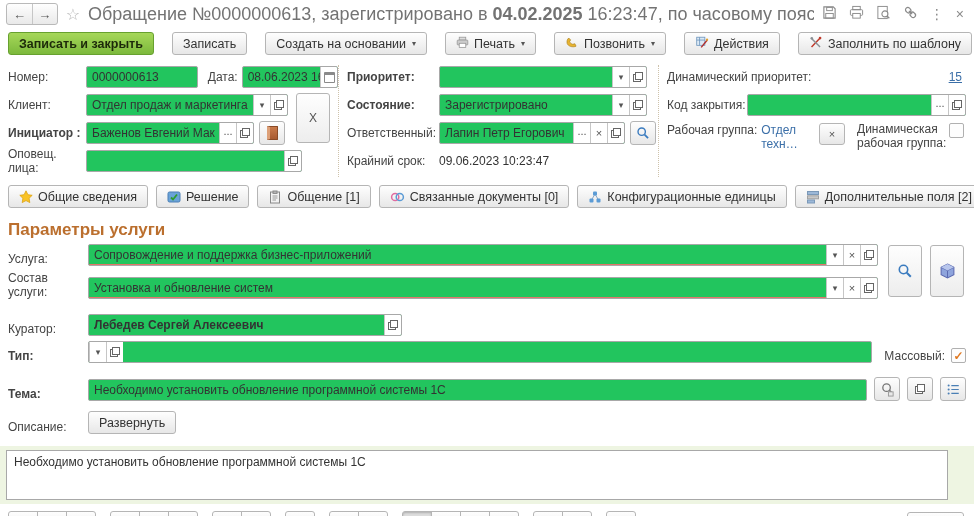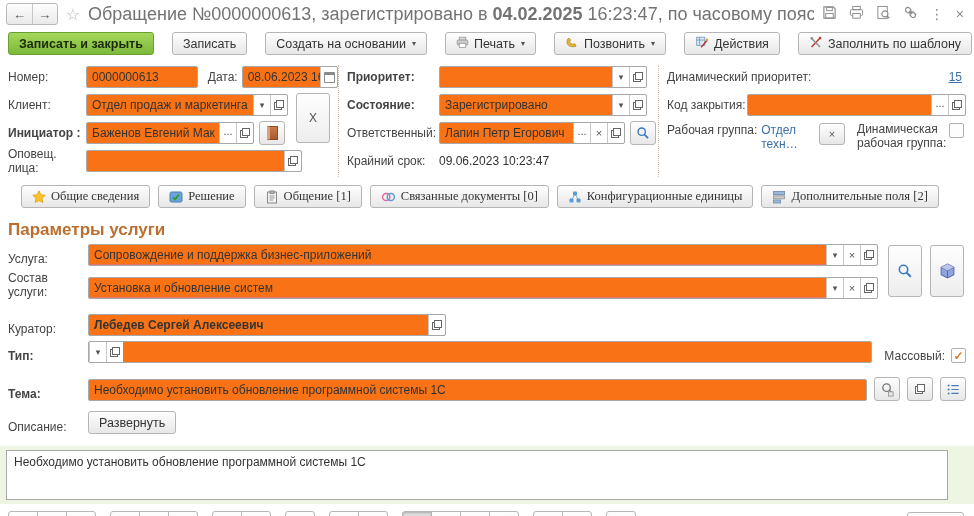--- a/index.html
+++ b/index.html
@@ -35,21 +35,21 @@
   .cols { display:flex; padding:4px 8px 0 8px; }
   .col1 { width:330px; position:relative; }
   .col2 { width:320px; border-left:1px dotted #cec2ab; padding-left:8px; }
   .col3 { flex:1; border-left:1px dotted #cec2ab; padding-left:8px; }
   .row { display:flex; align-items:center; height:24px; margin-bottom:4px; }
   .lbl { color:#444; flex-shrink:0; }
   .col1 .lbl { width:78px; }
   .col2 .lbl { width:92px; }
   .bold { font-weight:bold; }
   .field { display:flex; align-items:stretch; height:22px; border:1px solid #a8a8a8;
-           border-radius:2px; background:#f97316; overflow:hidden; }
+           border-radius:2px; background:#22c55e; overflow:hidden; }
   .fval { flex:1; display:flex; align-items:center; padding:0 5px;
           white-space:nowrap; overflow:hidden; }
   .seg { width:17px; flex-shrink:0; display:flex; align-items:center; justify-content:center;
          border-left:1px solid #c6c6c6; color:#555; font-size:9px; background:#fff; }
   .seg.dots3 { font-size:11px; letter-spacing:0; padding-bottom:5px; }
   .sqbtn { height:24px; min-width:26px; border:1px solid #b5b5b5; border-radius:3px;
            background:linear-gradient(#fefefe,#e7e7e7);
            display:flex; align-items:center; justify-content:center; flex-shrink:0; }
   .tallbtn { position:absolute; left:288px; top:28px; width:34px; height:50px;
              border:1px solid #b5b5b5; border-radius:3px;
@@ -63,21 +63,21 @@
   .i-cal { width:11px; height:11px; border:1px solid #8a8a8a; border-top:3px solid #8a8a8a; border-radius:1px; }
   .i-book { width:11px; height:14px; background:linear-gradient(#c97a4a,#a85a30);
             border:1px solid #8a4a26; border-left:3px solid #dda078; border-radius:1px; }
   .link { color:#3b6fa8; }
   .ulink { color:#3b6fa8; text-decoration:underline; }
   .chk { width:15px; height:15px; border:1px solid #b0b0b0; border-radius:2px; background:#fdfdfd;
          display:flex; align-items:center; justify-content:center;
          color:#e07820; font-weight:bold; font-size:12px; flex-shrink:0; }
   .two-line { line-height:1.15; }
   
-  .tabs { display:flex; gap:8px; padding:8px 10px 6px 21px; align-items:flex-start;font-family:Liberation Serif, serif; }
+  .tabs { display:flex; gap:8px; padding:8px 10px 6px 8px; align-items:flex-start; }
   
   .section-title { color:#bb6f2e; font-weight:bold; font-size:17px; padding:6px 8px 4px 8px; }
   .srow { display:flex; align-items:flex-end; margin:0 8px 5px 8px; }
   .srow .lbl { width:80px; }
   .svc-wrap { display:flex; align-items:flex-start; }
   .svc-rows { flex:1; }
   .svc-side { display:flex; gap:8px; margin:1px 10px 0 2px; }
   .svc-side .side-btn { width:34px; height:52px; border:1px solid #b5b5b5; border-radius:3px;
         background:linear-gradient(#fefefe,#ededed); display:flex; align-items:center; justify-content:center; }
   .req .fval { box-shadow: inset 0 -1px 0 #e4756a; }
@@ -421,21 +421,21 @@
           <path d="M2 4l6 3 6-3" fill="none" stroke="#5b6ab0"></path>
           <path d="M8 7v7" stroke="#5b6ab0"></path>
           <path d="M8 1l6 3-6 3-6-3z" fill="#b8c6ec"></path>
         </svg>
       </div>
   </div>
 </div>
 
 <div class="srow mt10">
   <span class="lbl">Куратор:</span>
-  <div class="field" style="width:358px">
+  <div class="field" style="width:314px">
     <div class="fval bold">Лебедев Сергей Алексеевич</div>
     <div class="seg">
         <span class="i-open"></span>
       </div>
   </div>
 </div>
 
 <div class="srow">
   <span class="lbl bold">Тип:</span>
   <div class="field" style="flex:1">

